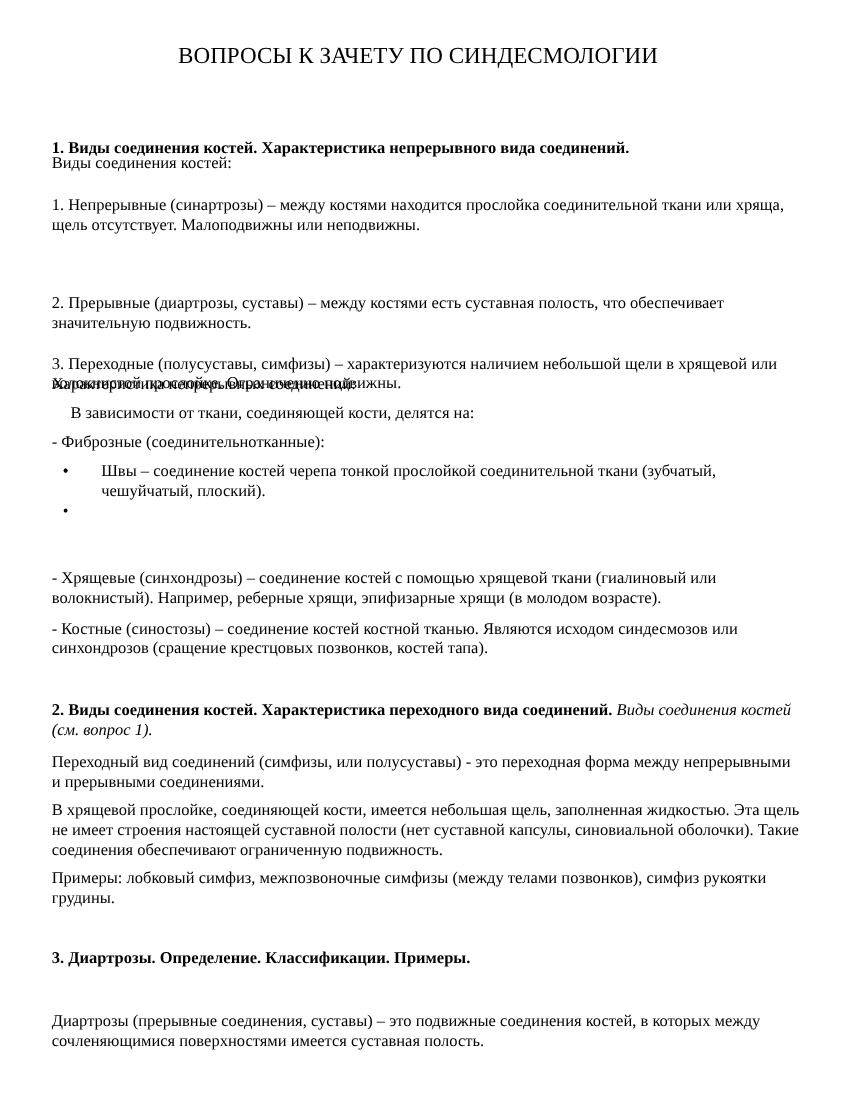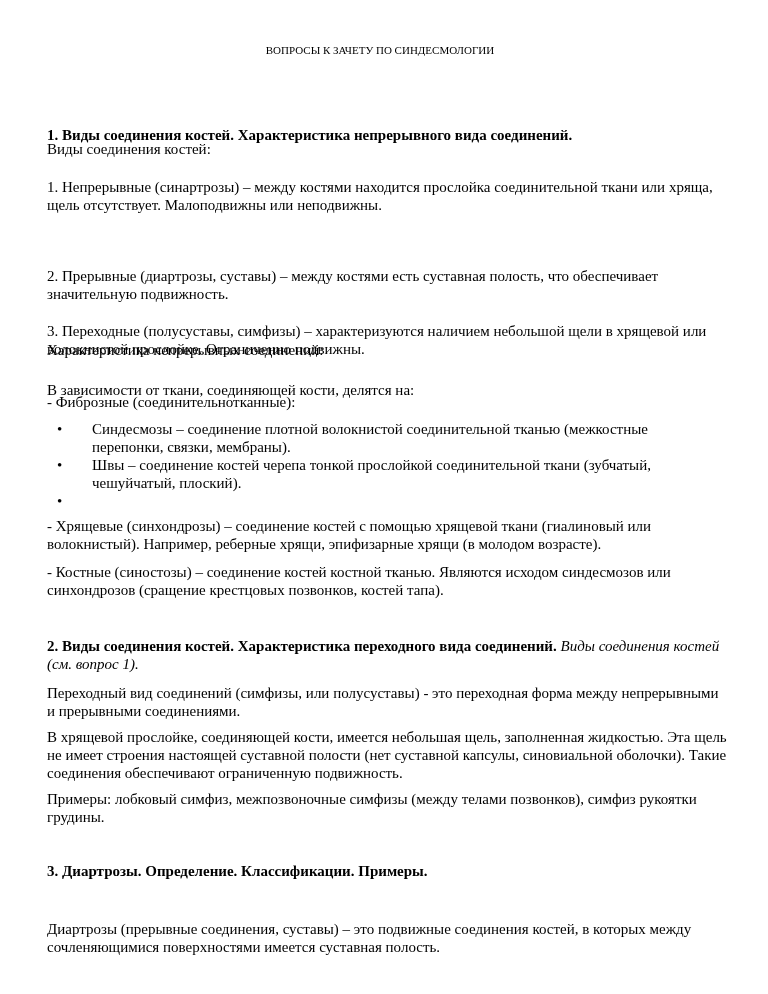--- a/index.html
+++ b/index.html
@@ -22,21 +22,21 @@
       left: 47px;
       top: 0;
       width: 680px;
     }
     .title {
       position: absolute;
       left: 0;
       width: 760px;
       top: 41px;
       text-align: center;
-      font-size: 11px;
+      font-size: 21px;
     }
     p {
       margin: 0;
       position: absolute;
       left: 0;
       width: 680px;
     }
     .bold { font-weight: bold; }
     .italic { font-style: italic; font-weight: normal; }
     ul.bullets {
@@ -67,27 +67,26 @@
 <div class="page">
 
   <p class="bold" style="top:97px;margin-top:29px;">1. Виды соединения костей. Характеристика непрерывного вида соединений.</p>
 
   <p style="top:140px;">Виды соединения костей:</p>
   <p style="top:178px;">1. Непрерывные (синартрозы) – между костями находится прослойка соединительной ткани или хряща, щель отсутствует. Малоподвижны или неподвижны.</p>
   <p style="top:222px;margin-top:45px;">2. Прерывные (диартрозы, суставы) – между костями есть суставная полость, что обеспечивает значительную подвижность.</p>
   <p style="top:278px;margin-top:44px;">3. Переходные (полусуставы, симфизы) – характеризуются наличием небольшой щели в хрящевой или волокнистой прослойке. Ограниченно подвижны.</p>
 
   <p style="top:341px;">Характеристика непрерывных соединений:</p>
-  <p style="top:381px;">В зависимости от ткани, соединяющей кости, делятся на:</p>
+  <p style="top:367px;margin-left:17px;">В зависимости от ткани, соединяющей кости, делятся на:</p>
   <p style="top:393px;">- Фиброзные (соединительнотканные):</p>
 
   <ul class="bullets" style="top:420px;">
     <li>
       <span class="dot">•</span>
-      <span>Синдесмозы – соединение плотной волокнистой соединительной тканью (межкостные перепонки, связки, мембраны).</span>
     </li>
     <li>
       <span class="dot">•</span>
       <span>Швы – соединение костей черепа тонкой прослойкой соединительной ткани (зубчатый, чешуйчатый, плоский).</span>
     </li>
     <li>
       <span class="dot">•</span>
     </li>
   </ul>
 

